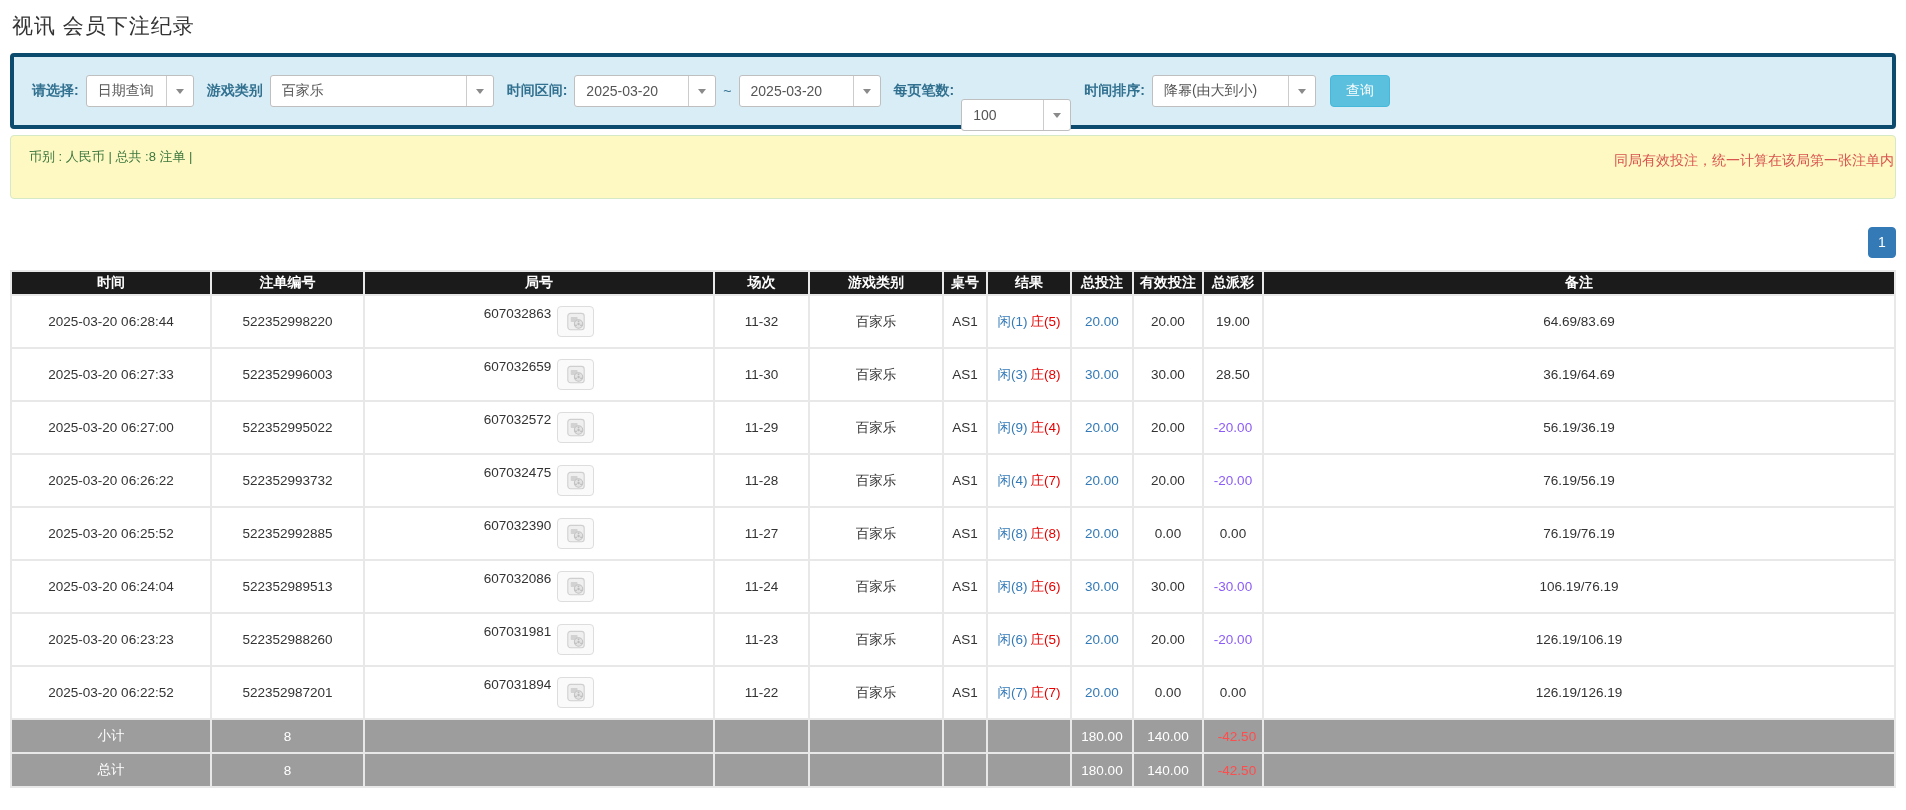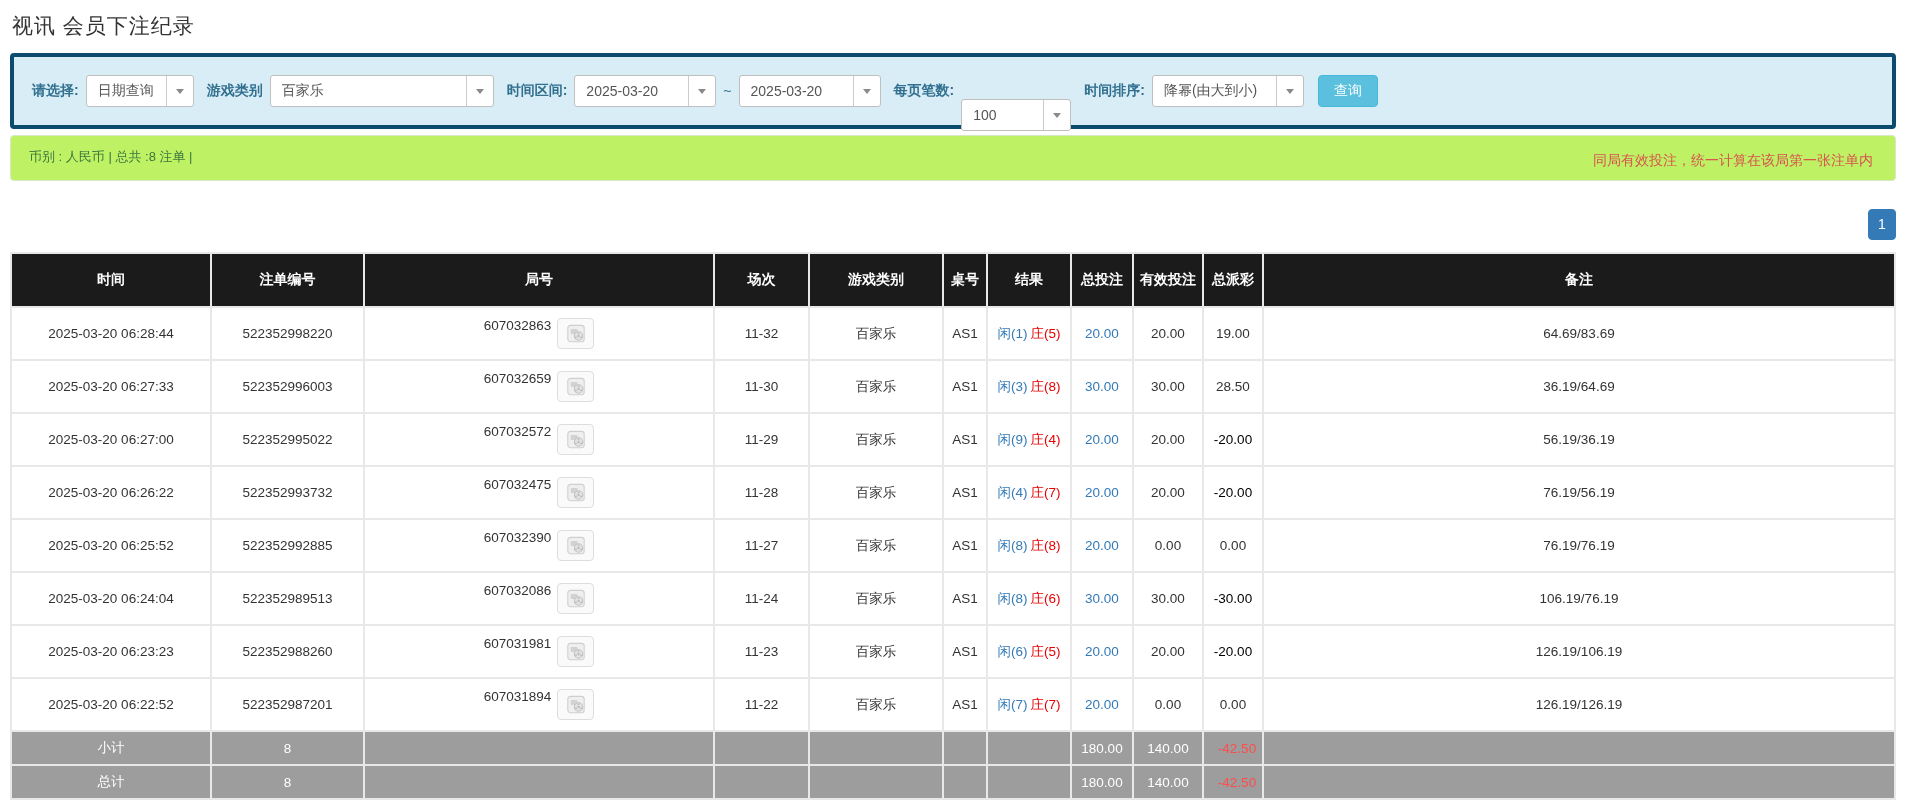--- a/index.html
+++ b/index.html
@@ -27,58 +27,58 @@
   .sel-text { display:flex; align-items:center; padding:0 11px; font-size:14px; color:#555;
     flex:1; white-space:nowrap; overflow:hidden; }
   .sel-caret { width:27px; border-left:1px solid #ccc; display:flex; align-items:center;
     justify-content:center; border-radius:0 3px 3px 0; }
   .caret-glyph { width:0; height:0; border-left:4px solid transparent; border-right:4px solid transparent;
     border-top:5px solid #8a8a8a; }
   .w-select { width:108px; }
   .w-game   { width:224px; }
   .w-date   { width:142px; }
   .w-size   { width:110px;margin-top:48px; }
-  .w-sort   { width:152px; }
+  .w-sort   { width:164px; }
   .tilde { color:#31708f; font-size:14px; margin:0 7px; }
   .search-btn {
     margin-left:14px; height:32px; padding:0 15px; font-size:14px; color:#fff;
     background:#5bc0de; border:1px solid #46b8da; border-radius:4px; cursor:pointer;
     font-family: inherit;
   }
 
   
   .summary-bar {
-    background:#bef264; border:1px solid #d6e9c6; border-radius:4px;
-    margin-top:6px; height:46px; padding:0 22px 0 18px;
+    background:#fef9c3; border:1px solid #d6e9c6; border-radius:4px;
+    margin-top:6px; height:64px; padding:0 1px 0 18px;
     display:flex; align-items:flex-start; justify-content:space-between;
   }
   .summary-left { color:#3c763d; font-size:13px; padding-top:12px; }
   .summary-right { color:#d9534f; font-size:14px; padding-top:16px; }
 
   
   .pagination-row { display:flex; justify-content:flex-end; margin:28px 0 12px 0; }
   .page-btn {
     min-width:28px; height:31px; line-height:29px; text-align:center; padding:0 6px;
     background:#337ab7; border:1px solid #337ab7; border-radius:4px;
     color:#fff; font-size:14px; cursor:pointer; font-family:inherit;
   }
 
   
   table.bet-table { width:100%; border-collapse:collapse; table-layout:fixed; }
   .bet-table th {
     background:#1b1b1b; color:#fff; font-size:14px; font-weight:bold;
-    height:54px; text-align:center; border:2px solid #e8e8e8;
+    height:24px; text-align:center; border:2px solid #e8e8e8;
   }
   .bet-table td {
     background:#fff; font-size:13.5px; color:#333; text-align:center;
     height:53px; border:2px solid #e8e8e8; overflow:hidden; white-space:nowrap;
   }
   .bet-table tr.summary td { background:#9d9d9d; color:#fff; height:34px; font-size:13.5px; }
   td.blue, span.blue { color:#337ab7; }
-  td.red { color:#000000; }
+  td.red { color:#8b5cf6; }
   tr.summary td.red { color:#ff4c4c;padding-left:8px; }
   .result-player { color:#337ab7; }
   .result-banker { color:#e60000; margin-left:3px; }
   .round-wrap { display:inline-flex; gap:6px; }
   .icon-btn {
     width:37px; height:31px; background:#fafafa; border:1px solid #ddd; border-radius:4px;
     display:inline-flex; align-items:center; justify-content:center; cursor:pointer; padding:0;
   }
 </style>
 </head>

